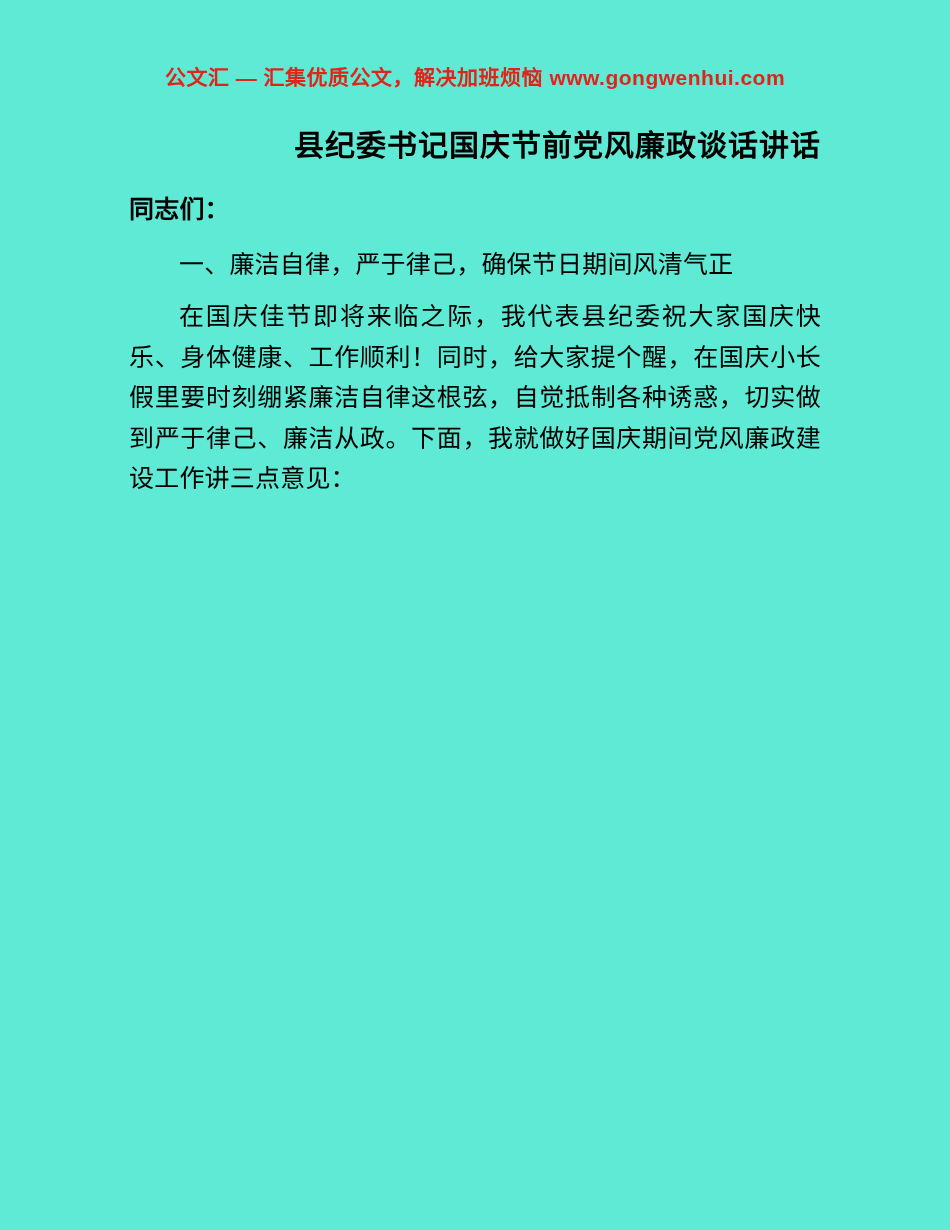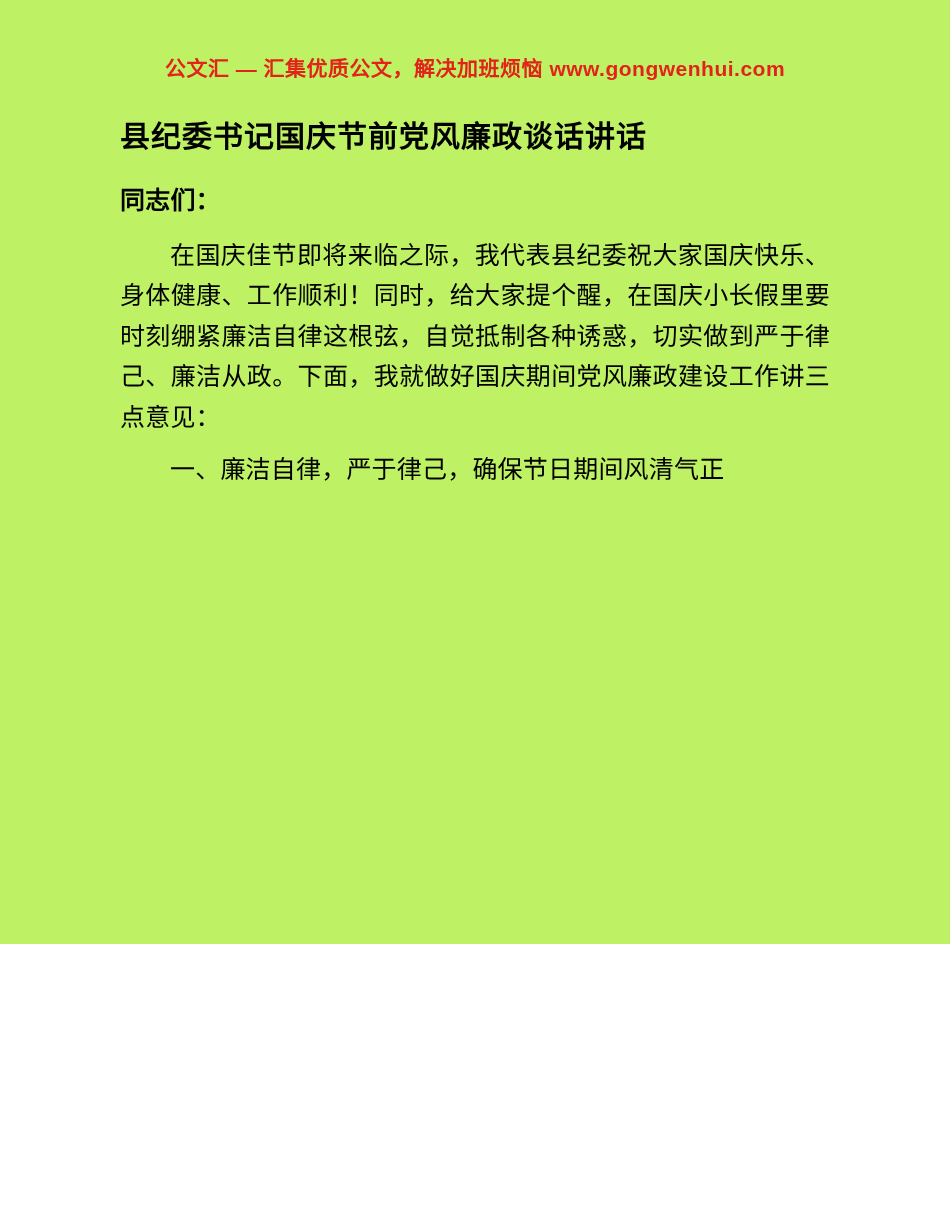--- a/index.html
+++ b/index.html
@@ -10,41 +10,41 @@
   body {
     width: 950px;
     height: 1230px;
     font-family: "Liberation Sans", "DejaVu Sans", sans-serif;
     color: #000000;
     overflow: hidden;
   }
   .page {
     position: relative;
     width: 950px;
-    height: 944px;
+    height: 1230px;
     box-sizing: border-box;
-    padding: 0;
-    background: #bef264;
+    padding: 9px;
+    background: #5eead4;
   }
   .watermark {
     text-align: center;
     color: #e2231a;
     font-size: 21px;
     font-weight: bold;
     letter-spacing: 0.5px;
     padding-top: 52px;
     font-family: "Liberation Sans", "DejaVu Sans", sans-serif;
     white-space: nowrap;
   }
   .doc-body {
     padding: 0 120px 0 120px;
     box-sizing: border-box;
   }
   .doc-title {
-    text-align: left;
+    text-align: right;
     font-size: 30px;
     font-weight: bold;
     margin-top: 34px;
     margin-bottom: 22px;
     letter-spacing: 1px;
     line-height: 1.4;
   }
   p.para {
     font-size: 25px;
     line-height: 1.62;
@@ -68,20 +68,20 @@
 <div class="page">
 
   <div class="watermark">公文汇 — 汇集优质公文，解决加班烦恼 www.gongwenhui.com</div>
 
   <div class="doc-body">
 
     <h1 class="doc-title">县纪委书记国庆节前党风廉政谈话讲话</h1>
 
     <p class="para salutation">同志们：</p>
 
+    <p class="para indent">一、廉洁自律，严于律己，确保节日期间风清气正</p>
+
     <p class="para indent">在国庆佳节即将来临之际，我代表县纪委祝大家国庆快乐、身体健康、工作顺利！同时，给大家提个醒，在国庆小长假里要时刻绷紧廉洁自律这根弦，自觉抵制各种诱惑，切实做到严于律己、廉洁从政。下面，我就做好国庆期间党风廉政建设工作讲三点意见：</p>
-
-    <p class="para indent">一、廉洁自律，严于律己，确保节日期间风清气正</p>
 
 
 
   </div>
 </div>
 
 </body></html>

